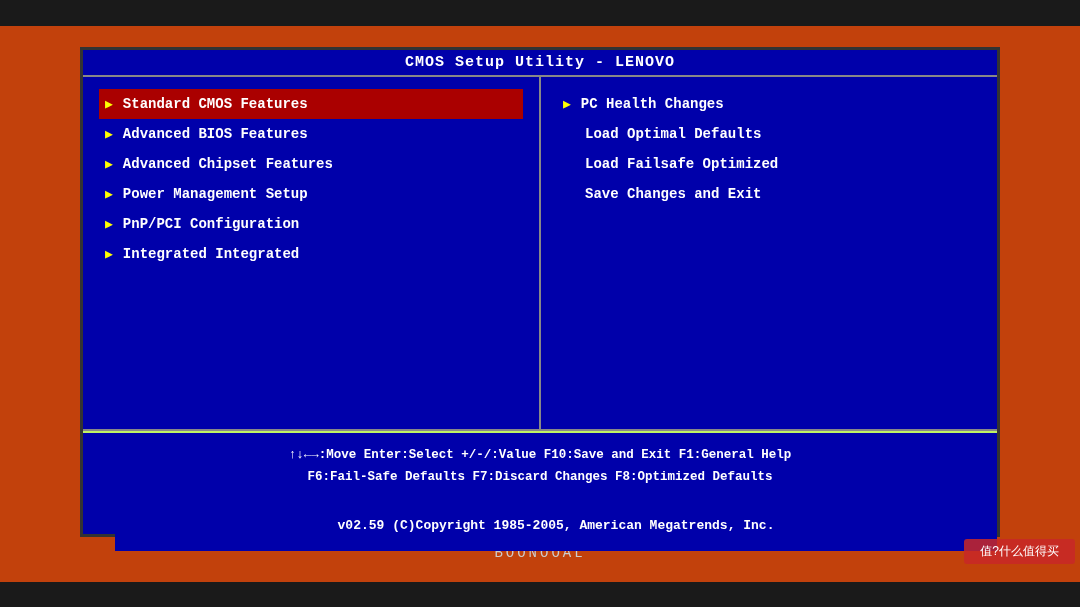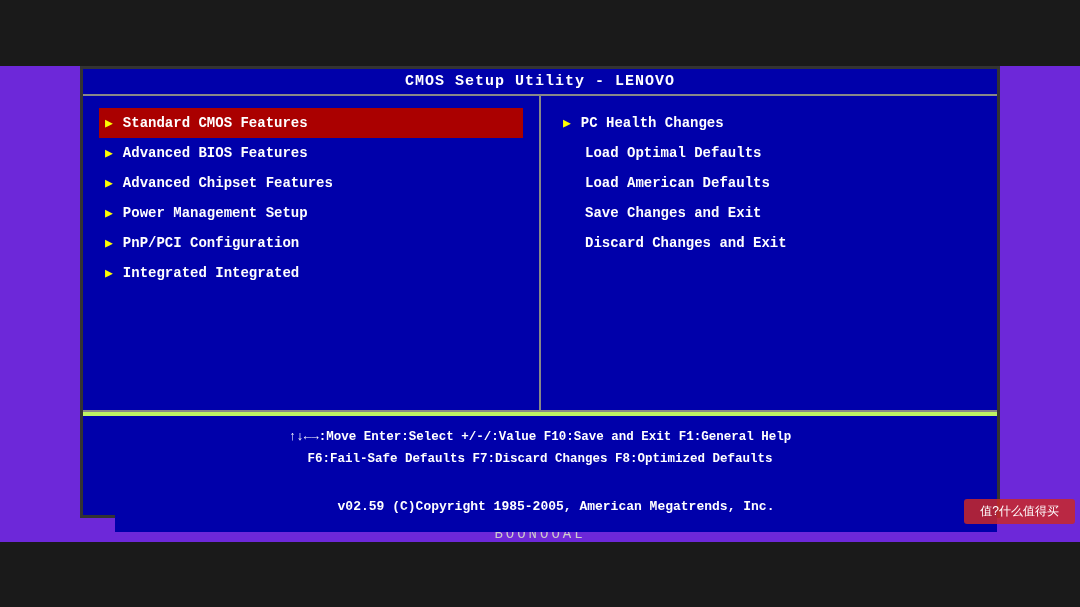--- a/index.html
+++ b/index.html
@@ -8,22 +8,22 @@
       height: 607px;
       background: #1a1a1a;
       display: flex;
       align-items: center;
       justify-content: center;
       font-family: 'Courier New', Courier, monospace;
       overflow: hidden;
     }
     .monitor-outer {
       width: 1080px;
-      height: 476px;
-      background: #6d28d9;
+      height: 556px;
+      background: #c2410c;
       display: flex;
       flex-direction: column;
       align-items: center;
       justify-content: center;
       position: relative;
     }
     .screen {
       width: 920px;
       height: 490px;
       background: #0000aa;
@@ -90,21 +90,21 @@
       margin-right: 10px;
       font-size: 13px;
     }
     .right-item.no-arrow {
       padding-left: 28px;
       align-items: flex-end;
     }
     .bottom-bar {
       background: #0000aa;
       padding: 8px 16px;
-      border-top: 4px solid #bef264;
+      border-top: 2px solid #bef264;
       height: 70px;
       display: flex;
       flex-direction: column;
       justify-content: center;
     }
     .bottom-line {
       color: #ffffff;
       font-size: 12.5px;
       font-weight: bold;
       text-align: center;
@@ -181,27 +181,24 @@
       <div class="right-panel">
 
       <div class="right-item">
             <span class="arrow">▶</span>
             <span>PC Health Changes</span>
           </div>
           <div class="right-item no-arrow">
             <span>Load Optimal Defaults</span>
           </div>
           <div class="right-item no-arrow">
-            <span>Load American Defaults</span>
+            <span>Load Failsafe Optimized</span>
           </div>
           <div class="right-item no-arrow">
             <span>Save Changes and Exit</span>
-          </div>
-          <div class="right-item no-arrow">
-            <span>Discard Changes and Exit</span>
           </div>
         </div>
     </div>
     <div class="bottom-bar">
       <div class="bottom-line">↑↓←→:Move   Enter:Select   +/-/:Value   F10:Save and Exit   F1:General Help</div>
       <div class="bottom-line">F6:Fail-Safe Defaults      F7:Discard Changes      F8:Optimized Defaults</div>
     </div>
     <div class="version-bar">
       <span>v02.59 (C)Copyright 1985-2005, American Megatrends, Inc.</span>
     </div>

